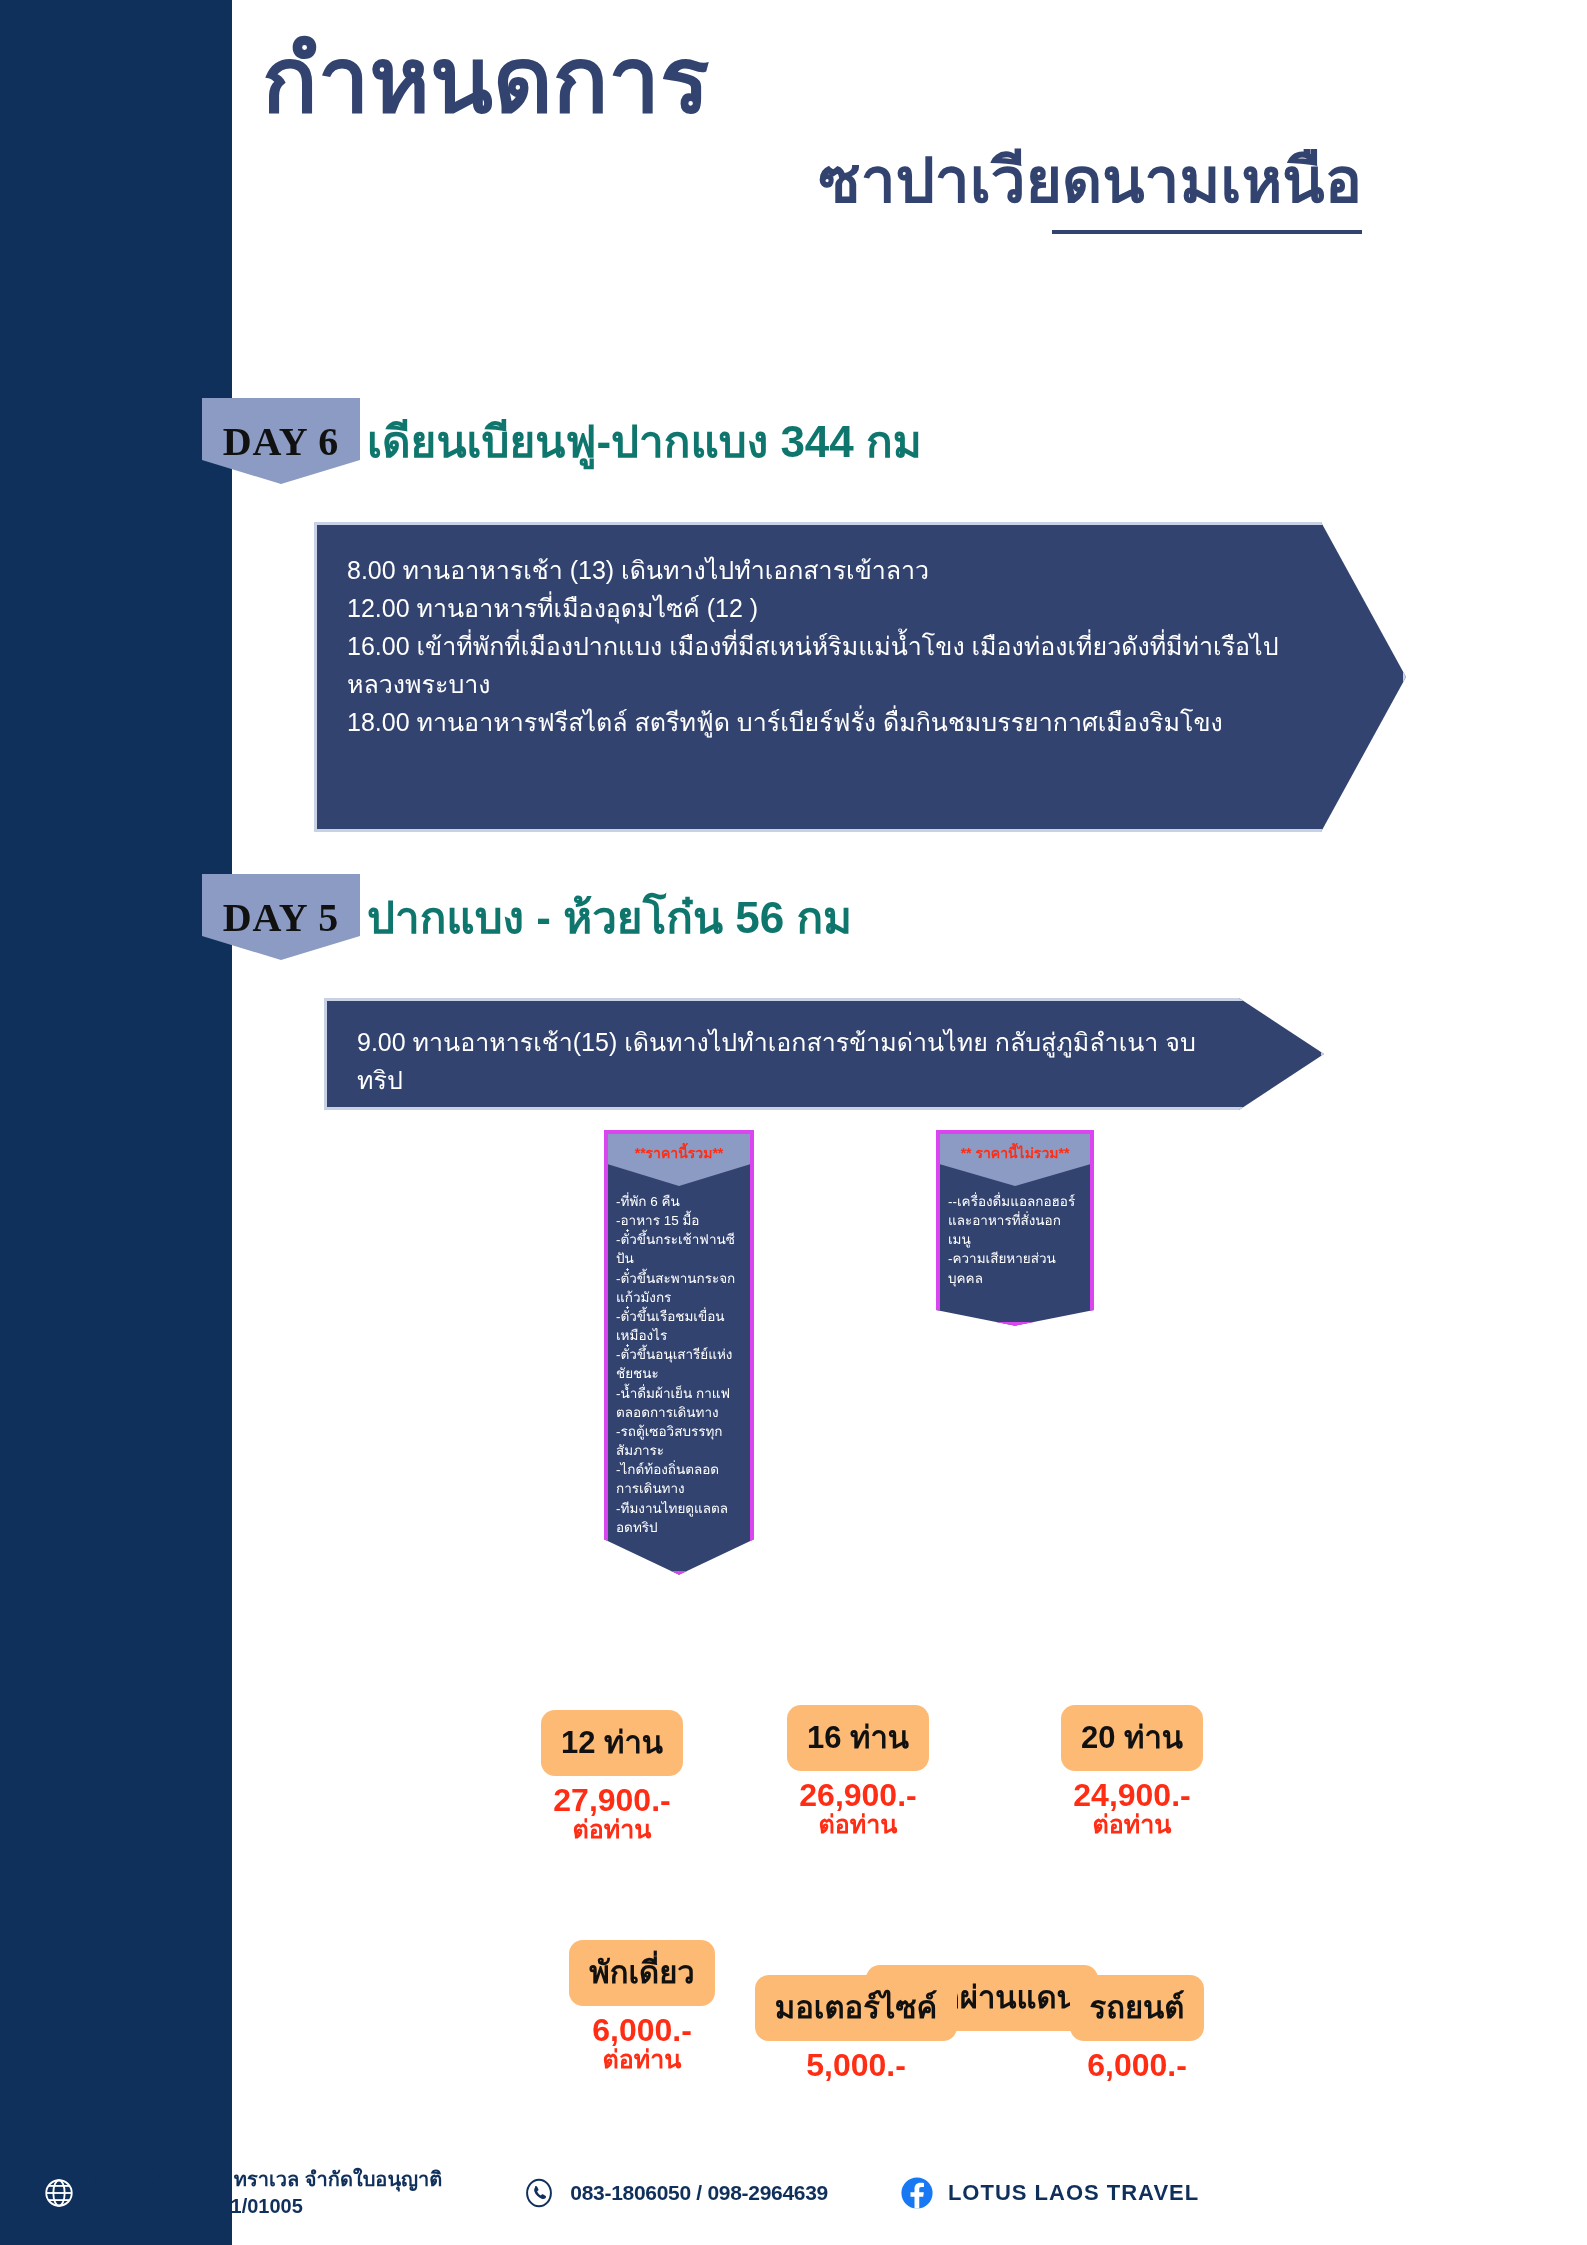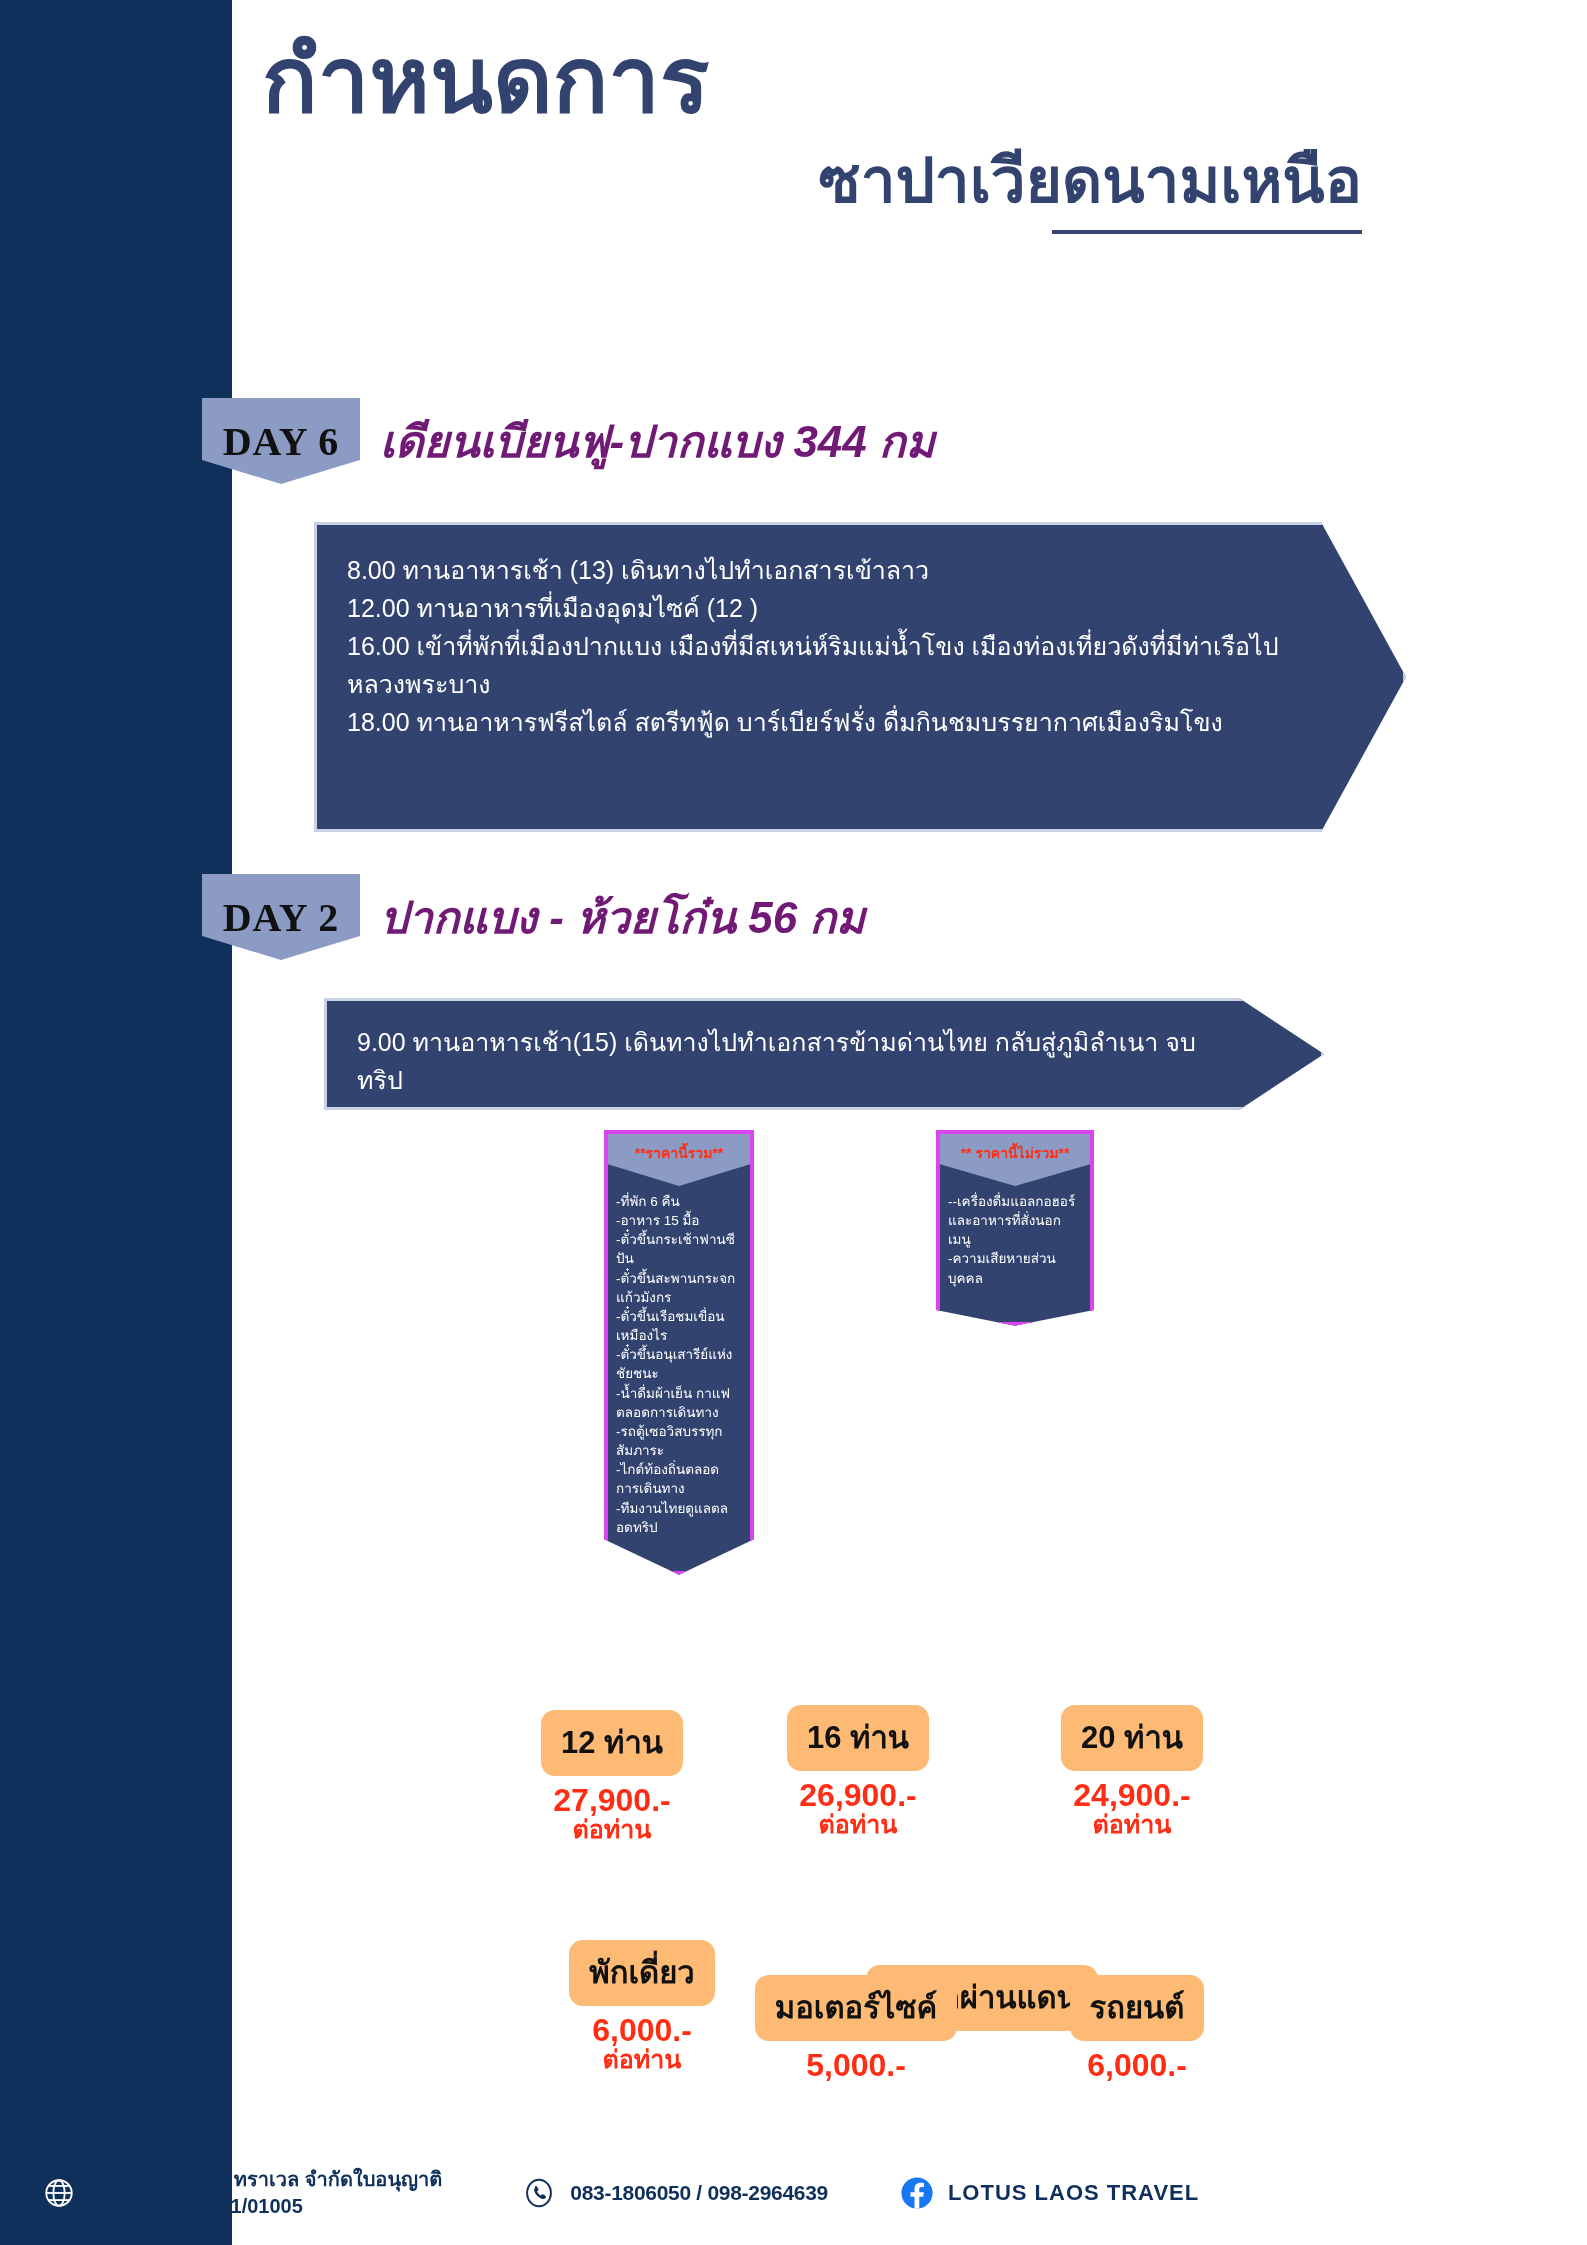--- a/index.html
+++ b/index.html
@@ -78,25 +78,24 @@
     font-size: 40px;
     display: flex;
     align-items: center;
     justify-content: center;
     clip-path: polygon(0 0, 100% 0, 100% 72%, 50% 100%, 0 72%);
     letter-spacing: 1px;
   }
   .day-title {
     font-size: 44px;
     font-weight: bold;
-    color: #701a75;
-    margin-left: 20px;
+    color: #0f766e;
+    margin-left: 7px;
     margin-top: 8px;
     white-space: nowrap;
-    font-style: italic;
   }
 
   
   .arrow-box {
     position: absolute;
     background: #32436f;
     border: 3px solid #c9d1e4;
     color: #ffffff;
     padding: 26px 120px 26px 30px;
     clip-path: polygon(0 0, calc(100% - 85px) 0, 100% 50%, calc(100% - 85px) 100%, 0 100%);
@@ -229,21 +228,21 @@
   </div>
 
   <div class="arrow-box" style="left:82px; top:522px; width:1092px; height:310px;">
     <p>8.00 ทานอาหารเช้า (13) เดินทางไปทำเอกสารเข้าลาว</p>
     <p>12.00 ทานอาหารที่เมืองอุดมไซค์ (12 )</p>
     <p>16.00 เข้าที่พักที่เมืองปากแบง เมืองที่มีสเหน่ห์ริมแม่น้ำโขง เมืองท่องเที่ยวดังที่มีท่าเรือไปหลวงพระบาง</p>
     <p>18.00 ทานอาหารฟรีสไตล์ สตรีทฟู้ด บาร์เบียร์ฟรั่ง ดื่มกินชมบรรยากาศเมืองริมโขง</p>
   </div>
 
   <div class="day-row" style="left:-30px; top:874px;">
-    <div class="day-badge">DAY 2</div>
+    <div class="day-badge">DAY 5</div>
     <div class="day-title">ปากแบง - ห้วยโก๋น 56 กม</div>
   </div>
 
   <div class="arrow-box" style="left:92px; top:998px; width:1000px; height:112px; padding-top:22px;">
     <p>9.00 ทานอาหารเช้า(15) เดินทางไปทำเอกสารข้ามด่านไทย กลับสู่ภูมิลำเนา จบทริป</p>
   </div>
 
   <div class="banner" style="left:372px; top:1130px;">
     <div class="banner-head">**ราคานี้รวม**</div>
     <div class="banner-body">

